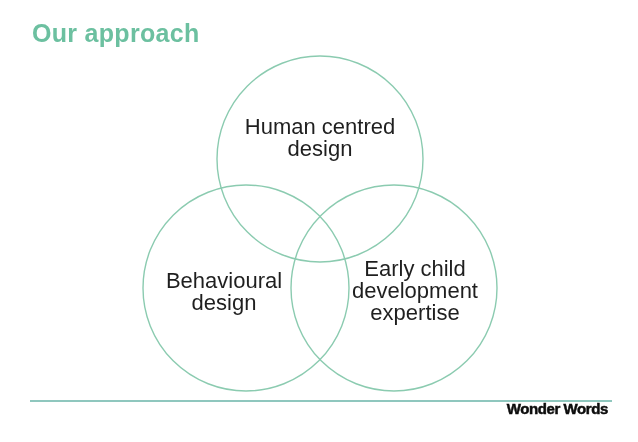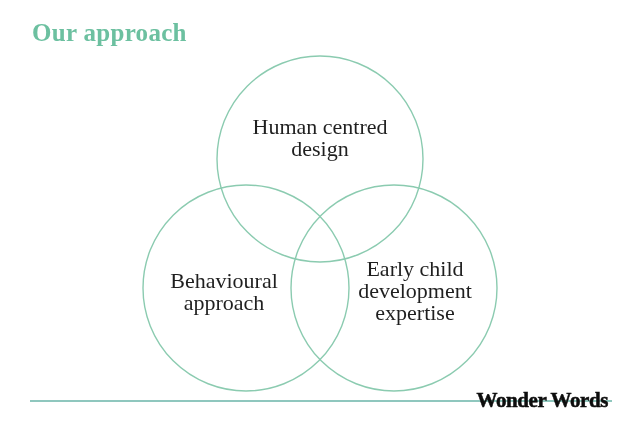--- a/index.html
+++ b/index.html
@@ -5,21 +5,21 @@
   html, body {
     margin: 0;
     padding: 0;
     background: #ffffff;
   }
   .slide {
     position: relative;
     width: 638px;
     height: 442px;
     background: var(--background, #ffffff);
-    font-family: Liberation Serif, serif;
+    font-family: Liberation Sans, sans-serif;
     overflow: hidden;
   }
   .title {
     position: absolute;
     left: 32px;
     top: 19px;
     margin: 0;
     font-size: 25px;
     font-weight: bold;
     letter-spacing: 0.3px;
@@ -51,22 +51,22 @@
     position: absolute;
     left: 30px;
     top: 400px;
     width: 582px;
     height: 1.5px;
     background: var(--divider_color, #8fc7be);
   }
   .logo {
     position: absolute;
     right: 30px;
-    top: 388px;
-    font-size: 21px;
+    top: 400px;
+    font-size: 15px;
     font-weight: bold;
     letter-spacing: -0.4px;
     color: var(--logo_color, #0d0d0d);
     -webkit-text-stroke: 0.5px currentColor;
   }
 </style>
 </head>
 <body>
 
 <div class="slide">
@@ -76,21 +76,21 @@
   <svg class="venn" width="638" height="442" viewBox="0 0 638 442" aria-hidden="true">
     <circle class="venn-circle" cx="320" cy="159" r="103"></circle>
     <circle class="venn-circle" cx="246" cy="288" r="103"></circle>
     <circle class="venn-circle" cx="394" cy="288" r="103"></circle>
   </svg>
 
   <div class="label label-top">Human centred
 design</div>
 
   <div class="label label-left">Behavioural
-approach</div>
+design</div>
 
   <div class="label label-right">Early child
 development
 expertise</div>
 
   <div class="divider"></div>
 
   <div class="logo">Wonder Words</div>
 
 </div>

